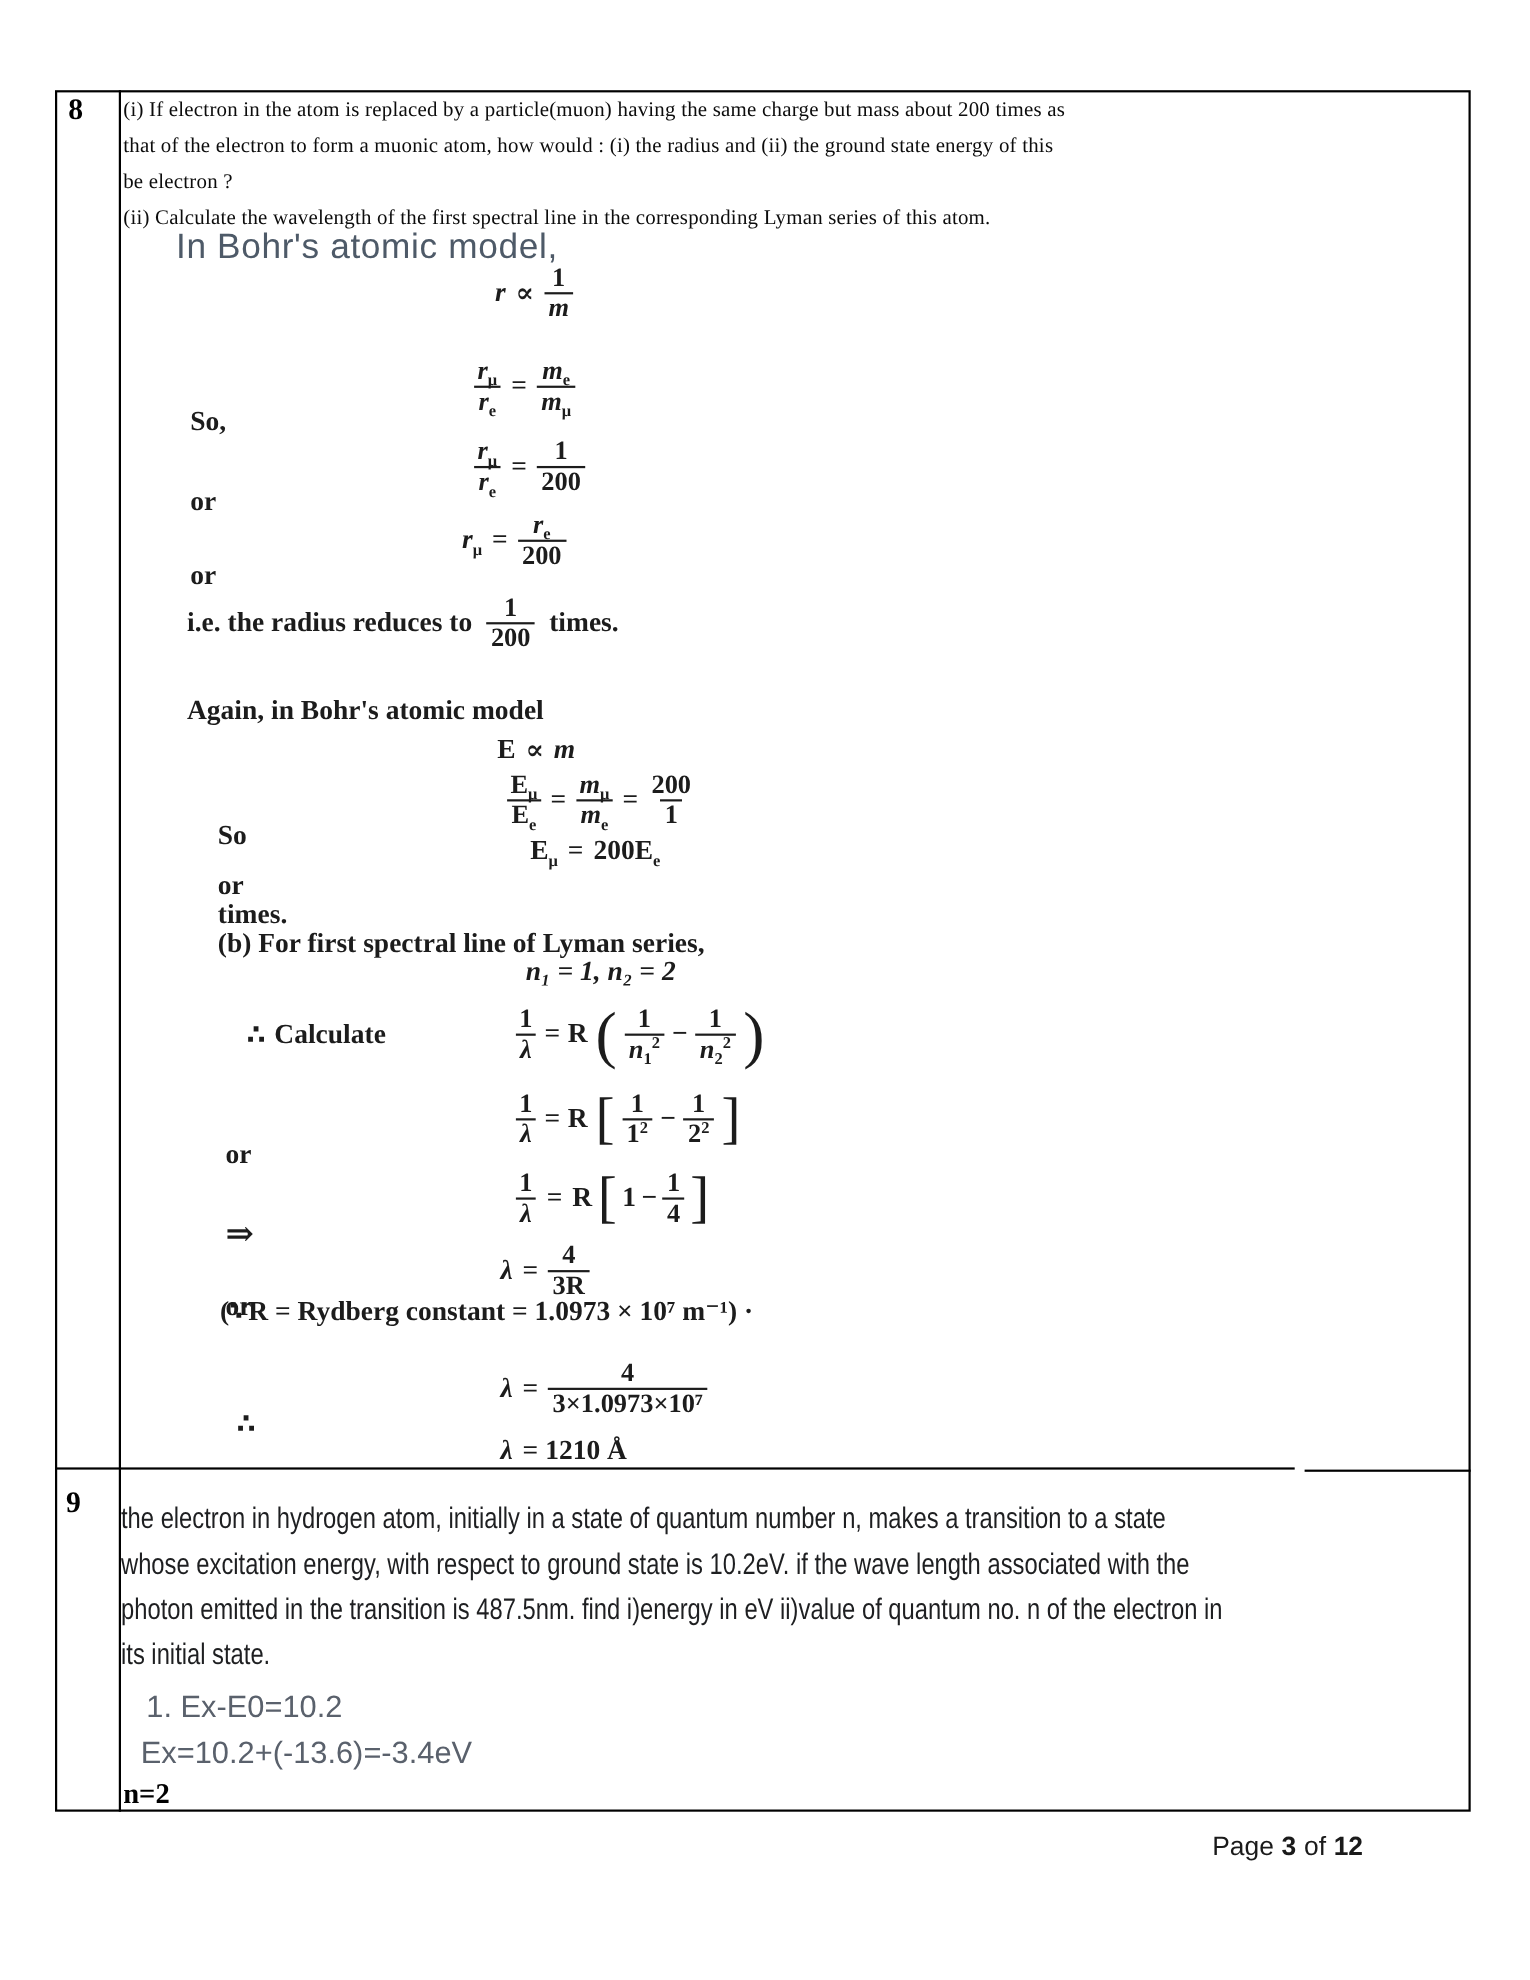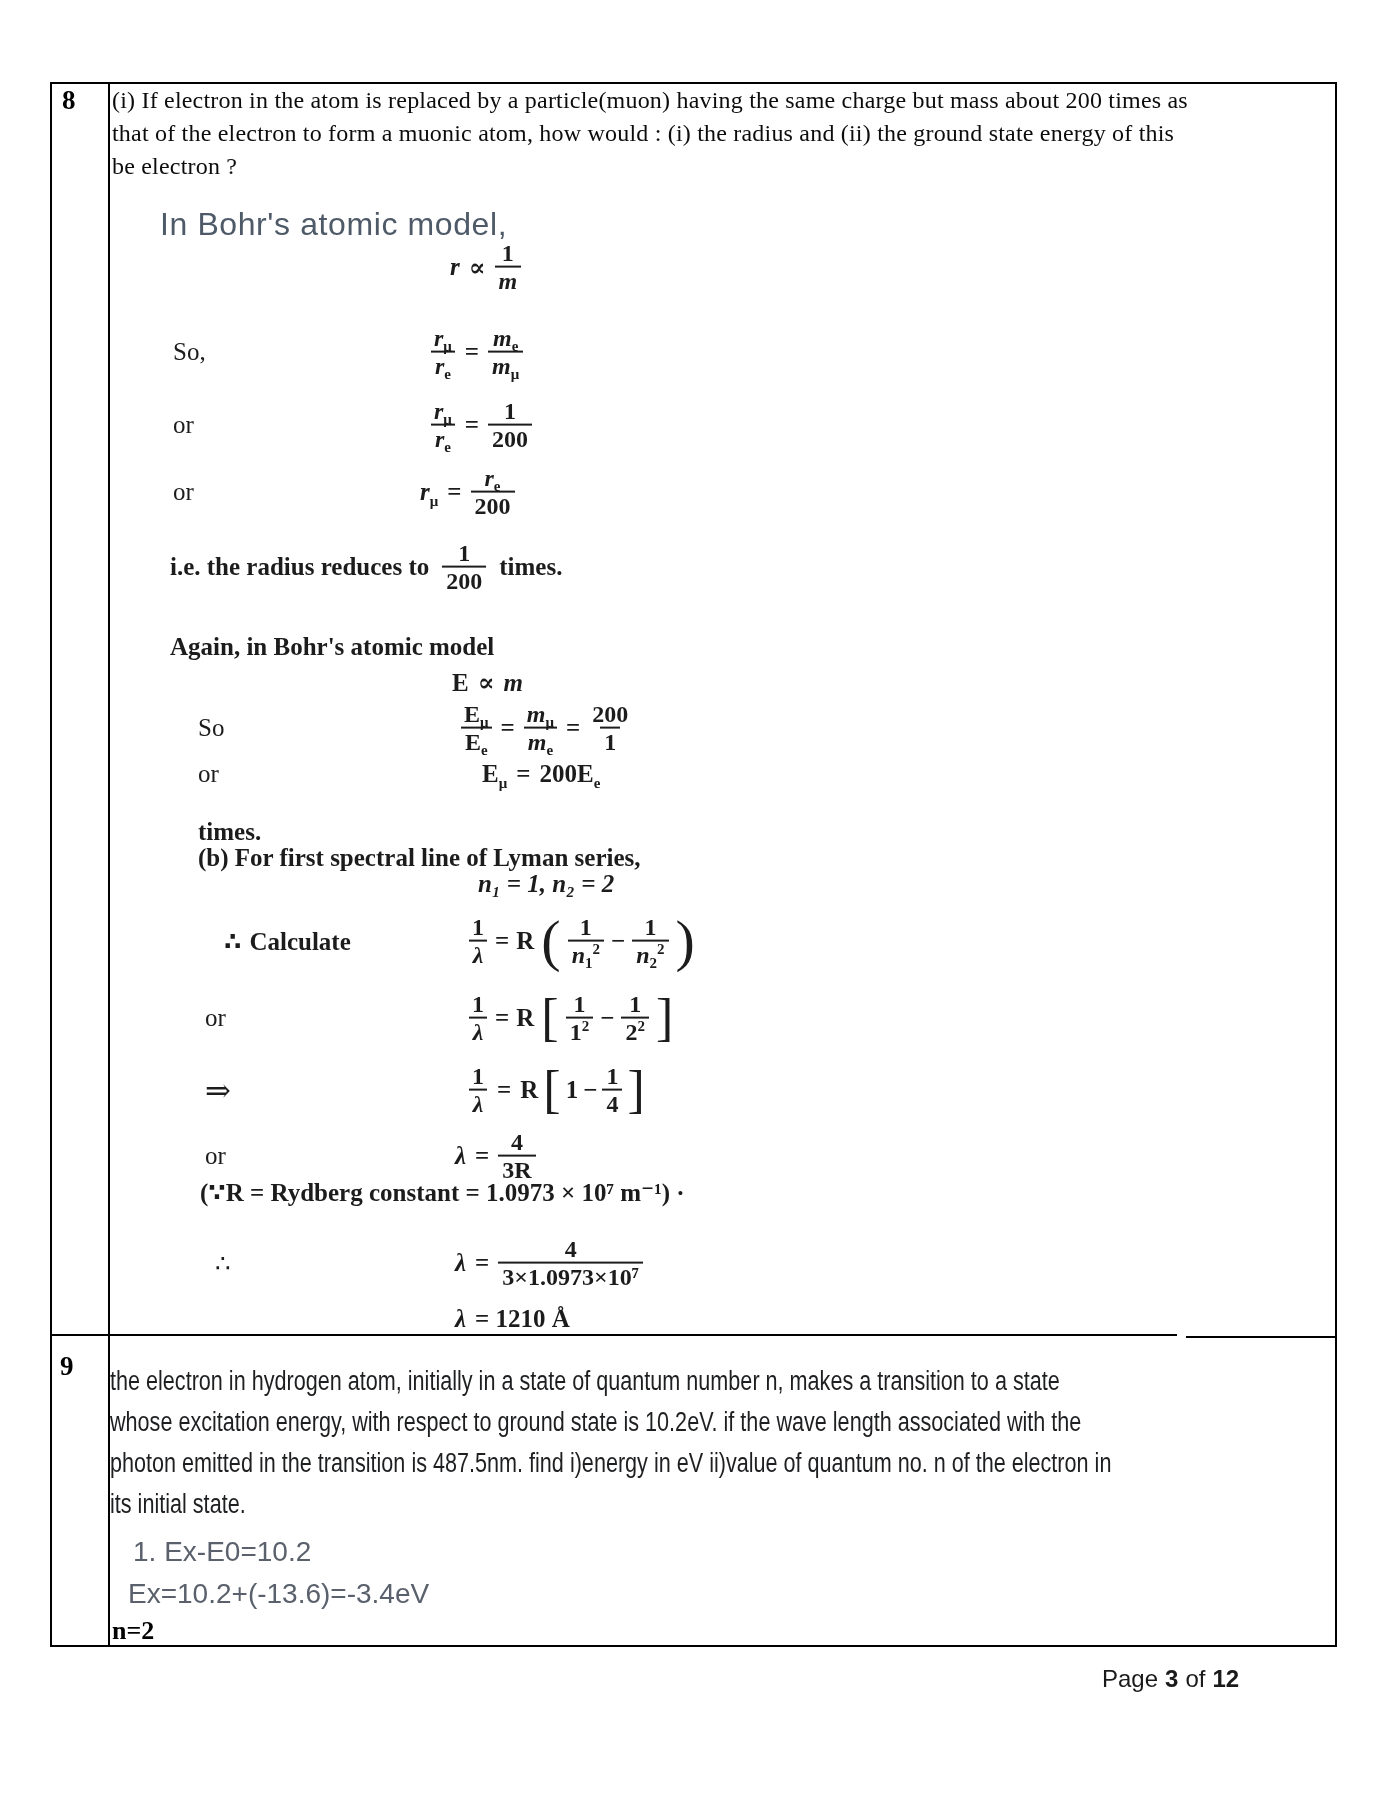--- a/index.html
+++ b/index.html
@@ -9,32 +9,32 @@
   .tframe{position:absolute;left:50px;top:82px;width:1287px;height:1565px;
           border:2px solid #000;box-sizing:border-box;}
   .vdiv{position:absolute;left:108px;top:82px;width:2px;height:1565px;background:#000;}
   .hdiv{position:absolute;height:2px;background:#000;}
   .hdiv-a{left:50px;top:1334px;width:1127px;}
   .hdiv-b{left:1186px;top:1336px;width:151px;}
   
   .qnum{position:absolute;transform:translateY(-50%);font-weight:700;font-size:27px;color:#000;}
   
   .q8line{position:absolute;left:112px;transform:translateY(-50%);white-space:nowrap;
-          font-size:24px;color:#0c0c0c;letter-spacing:0.2px;}
+          font-size:19px;color:#0c0c0c;letter-spacing:0.2px;}
   
   .intro{position:absolute;left:160px;top:224px;transform:translateY(-50%);white-space:nowrap;
          font-family:"Liberation Sans","DejaVu Sans",sans-serif;font-size:32px;
          color:#4e5a68;letter-spacing:0.6px;}
   
   .mrow{position:absolute;display:flex;align-items:center;gap:9px;transform:translateY(-50%);
         font-family:"Liberation Serif","DejaVu Serif","DejaVu Sans",serif;
         font-weight:700;font-size:25px;color:#1c1c1c;white-space:nowrap;}
   .mlabel{position:absolute;transform:translateY(-50%);white-space:nowrap;
         font-family:"Liberation Serif","DejaVu Serif","DejaVu Sans",serif;
-        font-weight:400;font-size:25px;color:#1c1c1c;}
+        font-weight:700;font-size:25px;color:#1c1c1c;margin-top:32px;}
   .it{font-style:italic;}
   .wide{word-spacing:9px;}
   .fr{display:inline-flex;flex-direction:column;align-items:center;font-size:24px;line-height:1.1;}
   .fr .nu{padding:0 4px;}
   .fr .de{border-top:2px solid #1c1c1c;padding:0 4px;}
   .mrow sub{font-size:15px;line-height:0;}
   .mrow sup{font-size:15px;line-height:0;}
   .bp{font-weight:400;font-size:58px;line-height:0;}
   .bk{font-weight:400;font-size:52px;line-height:0;}
   .biglab{font-size:31px;}
@@ -60,20 +60,21 @@
 
   <div class="tframe"></div>
   <div class="vdiv"></div>
   <div class="hdiv hdiv-a"></div>
   <div class="hdiv hdiv-b"></div>
 
   <div class="qnum" style="left:62px;top:100px">8</div>
   <div class="q8line" style="top:100px">(i) If electron in the atom is replaced by a particle(muon) having the same charge but mass about 200 times as</div>
   <div class="q8line" style="top:133px">that of the electron to form a muonic atom, how would : (i) the radius and (ii) the ground state energy of this</div>
   <div class="q8line" style="top:166px">be electron ?</div>
+  <div class="q8line" style="top:199px">(ii) Calculate the wavelength of the first spectral line in the corresponding Lyman series of this atom.</div>
 
   <div class="intro">In Bohr's atomic model,</div>
 
   <div class="mrow" style="left:450px;top:267px">
     <span class="it">r</span>
     <span>∝</span>
     <span class="fr">
         <span class="nu">1</span>
         <span class="de it">m</span>
       </span>

